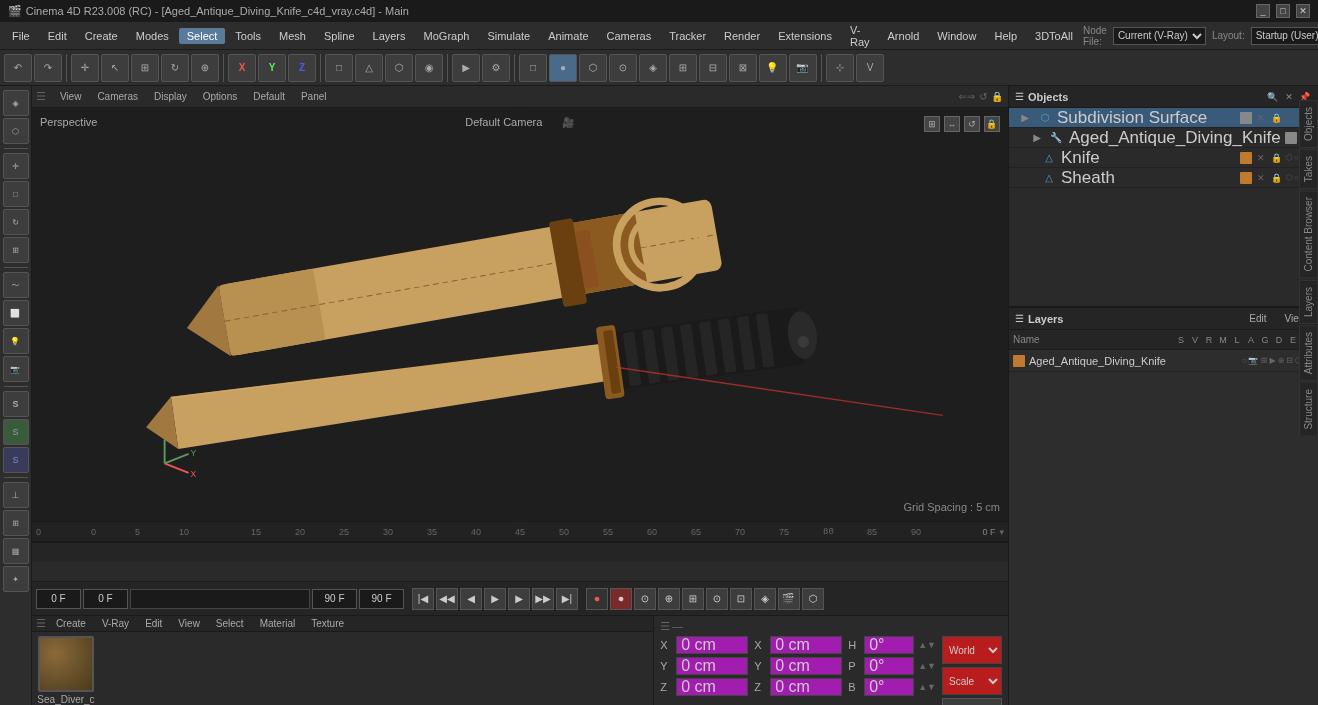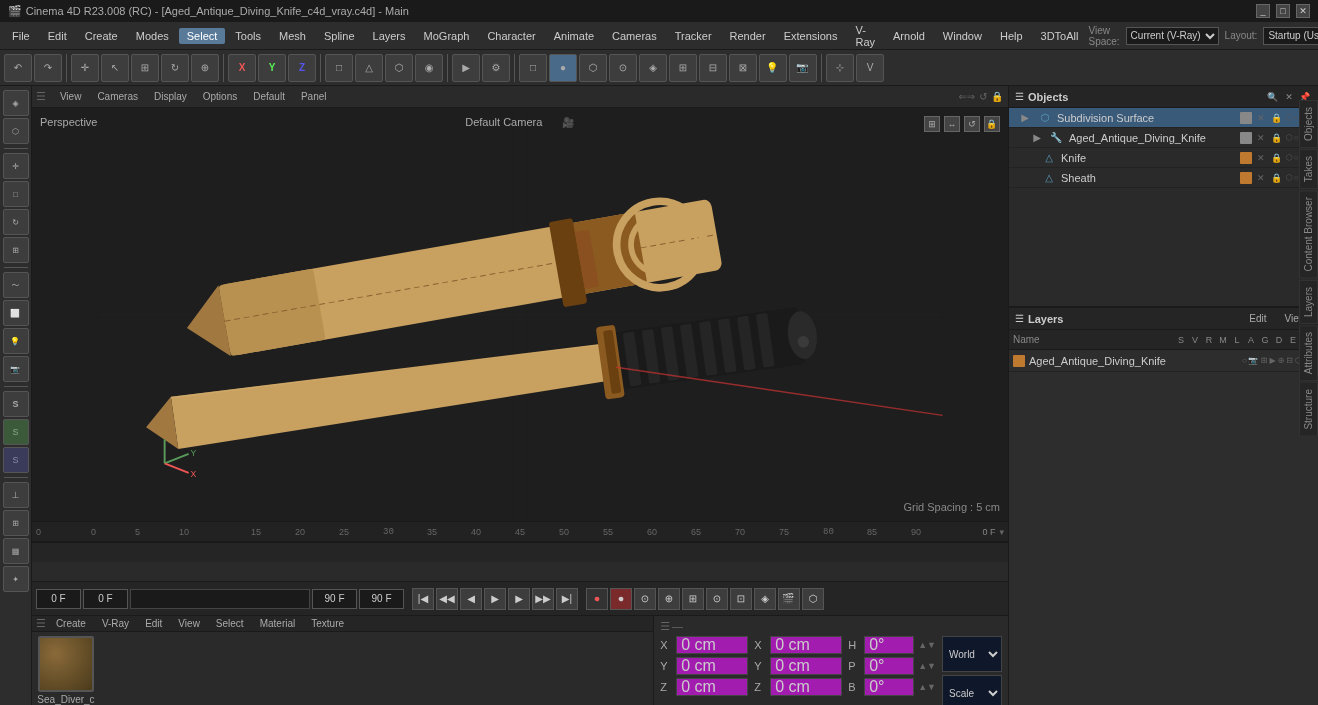--- a/index.html
+++ b/index.html
@@ -47,21 +47,21 @@
     .objects-header { background: #252525; height: 22px; display: flex; align-items: center; padding: 0 6px; gap: 4px; border-bottom: 1px solid #1a1a1a; flex-shrink: 0; }
     .obj-panel-title { font-size: 11px; color: #ccc; font-weight: bold; }
     .obj-panel-controls { margin-left: auto; display: flex; gap: 2px; }
     .obj-ctrl-btn { width: 14px; height: 14px; display: flex; align-items: center; justify-content: center; font-size: 9px; color: #888; cursor: pointer; }
 
     .objects-panel { flex: 1; background: #2a2a2a; overflow-y: auto; }
     .obj-item { height: 20px; display: flex; align-items: center; padding: 0 4px; gap: 4px; cursor: pointer; border-bottom: 1px solid #222; }
     .obj-item.selected { background: #3a5a7a; }
     .obj-indent { flex-shrink: 0; }
     .obj-icon { width: 16px; height: 16px; display: flex; align-items: center; justify-content: center; font-size: 10px; flex-shrink: 0; }
-    .obj-name { flex: 1; font-size: 11px; color: #ccc; }
+    .obj-name { flex: 1; font-size: 17px; color: #ccc; }
     .obj-controls { display: flex; gap: 2px; align-items: center; }
     .obj-color { width: 12px; height: 12px; border-radius: 1px; flex-shrink: 0; }
     .obj-ctrl { width: 14px; height: 14px; display: flex; align-items: center; justify-content: center; font-size: 9px; color: #666; cursor: pointer; }
 
     
     .layers-section { background: #2d2d2d; border-top: 2px solid #1a1a1a; flex-shrink: 0; }
     .layers-header { background: #252525; height: 22px; display: flex; align-items: center; padding: 0 6px; gap: 4px; border-bottom: 1px solid #1a1a1a; }
     .layers-cols { background: #252525; height: 20px; display: flex; align-items: center; padding: 0 4px; border-bottom: 1px solid #1a1a1a; }
     .layer-item { height: 22px; display: flex; align-items: center; padding: 0 4px; gap: 4px; border-bottom: 1px solid #222; }
     .layer-color { width: 12px; height: 12px; background: #c07a30; border-radius: 1px; flex-shrink: 0; }
@@ -86,21 +86,21 @@
     .mat-area { display: flex; padding: 4px; gap: 4px; flex: 1; align-items: center; }
     .mat-thumb { width: 60px; height: 60px; background: radial-gradient(circle at 30% 30%, #8a6a3a, #4a3a1a); border-radius: 2px; border: 2px solid #555; flex-shrink: 0; }
     .mat-label { font-size: 10px; color: #aaa; margin-top: 2px; text-align: center; width: 60px; }
     .mat-item { display: flex; flex-direction: column; align-items: center; }
 
     
     .coord-panel { flex: 1; display: flex; flex-direction: column; padding: 4px; }
     .coord-row { display: flex; align-items: center; gap: 4px; margin-bottom: 3px; }
     .coord-label { width: 12px; font-size: 11px; color: #aaa; }
     .coord-input { width: 72px; height: 18px; background: #a21caf; border: 1px solid #444; color: #ccc; font-size: 16px; padding: 0 4px; }
-    .coord-select { height: 36px; background: #0f172a; border: 1px solid #444; color: #ccc; font-size: 10px; padding: 0 2px; min-width: 60px; }
+    .coord-select { height: 28px; background: #b91c1c; border: 1px solid #444; color: #ccc; font-size: 10px; padding: 0 2px; min-width: 60px; }
     .apply-btn { height: 16px; padding: 12px 12px; background: #3d3d3d; border: 1px solid #555; color: #ccc; font-size: 11px; cursor: pointer; }
     .side-tab { writing-mode: vertical-rl; transform: rotate(180deg); background: #252525; border: 1px solid #333; padding: 6px 3px; font-size: 10px; color: #888; cursor: pointer; margin-bottom: 1px; }
 
     
     .knife-svg { width: 100%; height: 100%; }
   </style>
 </head>
 <body>
 
 <div class="title-bar">
@@ -119,33 +119,33 @@
   <div class="menu-item">File</div>
   <div class="menu-item">Edit</div>
   <div class="menu-item">Create</div>
   <div class="menu-item">Modes</div>
   <div class="menu-item active">Select</div>
   <div class="menu-item">Tools</div>
   <div class="menu-item">Mesh</div>
   <div class="menu-item">Spline</div>
   <div class="menu-item">Layers</div>
   <div class="menu-item">MoGraph</div>
-  <div class="menu-item">Character</div>
+  <div class="menu-item">Simulate</div>
   <div class="menu-item">Animate</div>
   <div class="menu-item">Cameras</div>
   <div class="menu-item">Tracker</div>
   <div class="menu-item">Render</div>
   <div class="menu-item">Extensions</div>
   <div class="menu-item">V-Ray</div>
   <div class="menu-item">Arnold</div>
   <div class="menu-item">Window</div>
   <div class="menu-item">Help</div>
   <div class="menu-item">3DToAll</div>
   <div style="margin-left:auto; display:flex; align-items:center; gap:6px; font-size:10px; color:#888;">
-    <span>View Space:</span>
+    <span>Node File:</span>
     <select style="background:#1a1a1a;border:1px solid #555;color:#ccc;font-size:10px;height:18px;"><option>Current (V-Ray)</option></select>
     <span>Layout:</span>
     <select style="background:#1a1a1a;border:1px solid #555;color:#ccc;font-size:10px;height:18px;"><option>Startup (User)</option></select>
 
   </div>
 </div>
 
 <div class="top-toolbar">
   <div class="tb-btn">↶</div>
   <div class="tb-btn">↷</div>
@@ -310,21 +310,21 @@
       <div class="timeline-ruler">
         <span style="font-size:9px;color:#666;width:55px;flex-shrink:0;">0</span>
         <div style="display:flex; flex:1; overflow:hidden;">
           <div style="display:flex; width:100%;">
             <span style="font-size:9px;color:#666;min-width:44px;">0</span>
             <span style="font-size:9px;color:#666;min-width:44px;">5</span>
             <span style="font-size:9px;color:#666;min-width:44px;">10</span>
             <span style="font-size:9px;color:#666;min-width:44px;margin-left:28px;">15</span>
             <span style="font-size:9px;color:#666;min-width:44px;">20</span>
             <span style="font-size:9px;color:#666;min-width:44px;">25</span>
-            <span style="font-size:9px;color:#666;min-width:44px;font-family:Liberation Mono, monospace;">30</span>
+            <span style="font-size:9px;color:#666;min-width:44px;">30</span>
             <span style="font-size:9px;color:#666;min-width:44px;">35</span>
             <span style="font-size:9px;color:#666;min-width:44px;">40</span>
             <span style="font-size:9px;color:#666;min-width:44px;">45</span>
             <span style="font-size:9px;color:#666;min-width:44px;">50</span>
             <span style="font-size:9px;color:#666;min-width:44px;">55</span>
             <span style="font-size:9px;color:#666;min-width:44px;">60</span>
             <span style="font-size:9px;color:#666;min-width:44px;">65</span>
             <span style="font-size:9px;color:#666;min-width:44px;">70</span>
             <span style="font-size:9px;color:#666;min-width:44px;">75</span>
             <span style="font-size:9px;color:#666;min-width:44px;font-family:Liberation Mono, monospace;">80</span>

